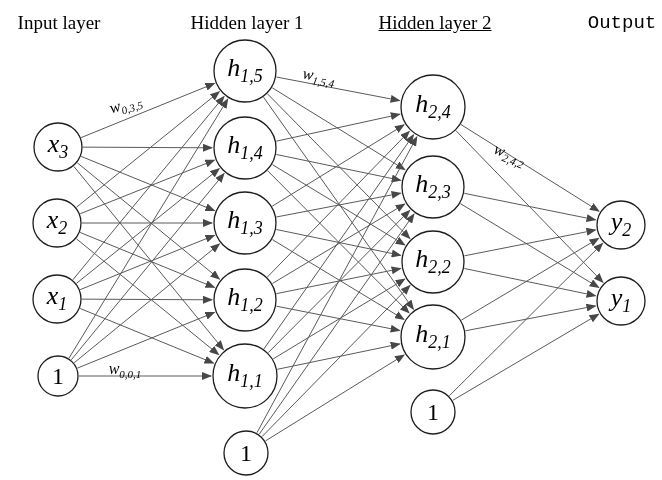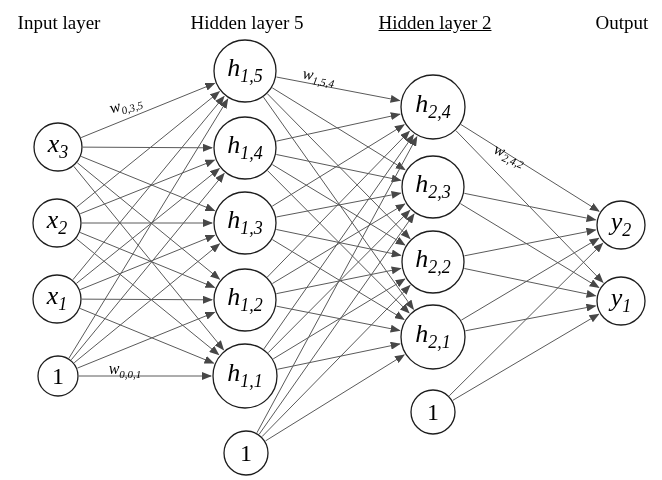--- a/index.html
+++ b/index.html
@@ -43,23 +43,23 @@
     font-size: 16px;
     fill: #000000;
   }
   .wsub  { font-size: 11px; font-style: italic; }
 </style>
 </head>
 <body>
 
 <div class="stage">
   <div class="hdr" style="left: 59px; top: 13px;">Input layer</div>
-  <div class="hdr" style="left: 247px; top: 13px;">Hidden layer 5</div>
+  <div class="hdr" style="left: 247px; top: 13px;">Hidden layer 1</div>
   <div class="hdr" style="left: 435px; top: 13px; text-decoration: underline;">Hidden layer 2</div>
-  <div class="hdr" style="left: 622px; top: 13px;">Output</div>
+  <div class="hdr" style="left: 622px; top: 13px; font-family: Liberation Mono, monospace;">Output</div>
   <svg id="net" xmlns="http://www.w3.org/2000/svg" width="662" height="480">
       <defs>
         <marker id="arw" markerUnits="userSpaceOnUse" markerWidth="10" markerHeight="8" refX="9" refY="4" orient="auto">
           <path d="M0,0 L10,4 L0,8 Z" fill="#474747"></path>
         </marker>
       </defs>
       <g>
         <line x1="81.16031458767823" y1="137.58725182532862" x2="214.42838474426475" y2="83.4248275905662" stroke="#5a5a5a" stroke-width="1" marker-end="url(#arw)"></line>
         <line x1="82.99964254820236" y1="147.13368792806526" x2="212.0004718363729" y2="147.82353193495388" stroke="#5a5a5a" stroke-width="1" marker-end="url(#arw)"></line>
         <line x1="81.16031458767823" y1="156.41274817467138" x2="214.42838474426475" y2="210.5751724094338" stroke="#5a5a5a" stroke-width="1" marker-end="url(#arw)"></line>

